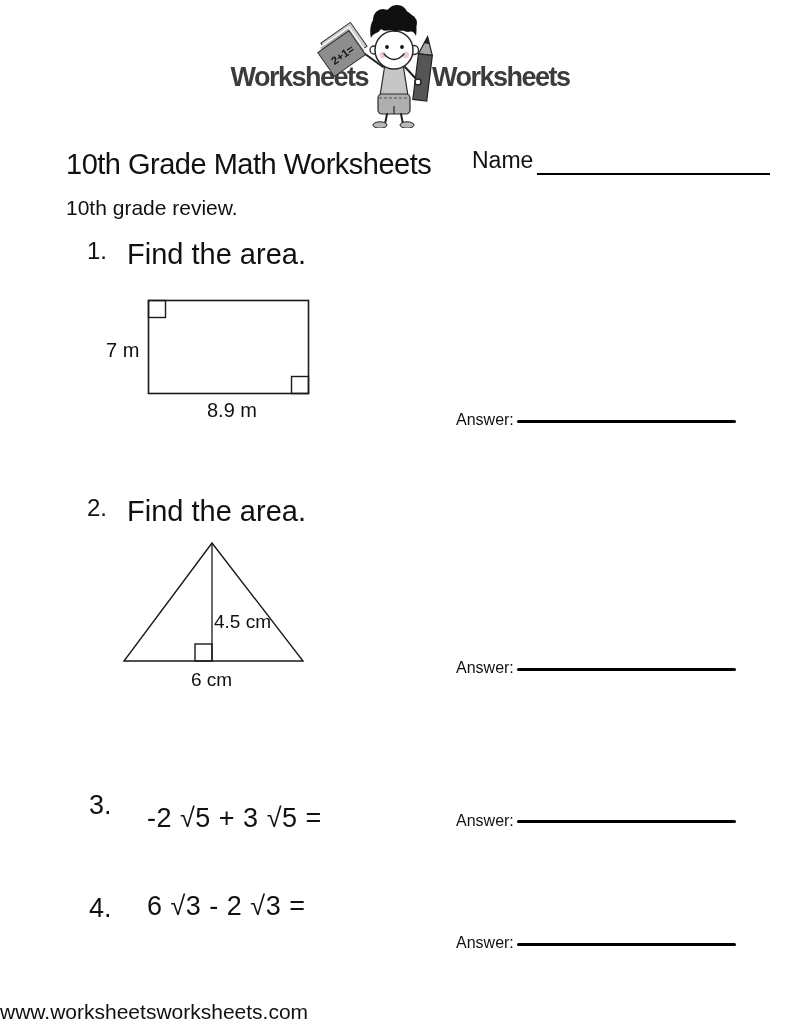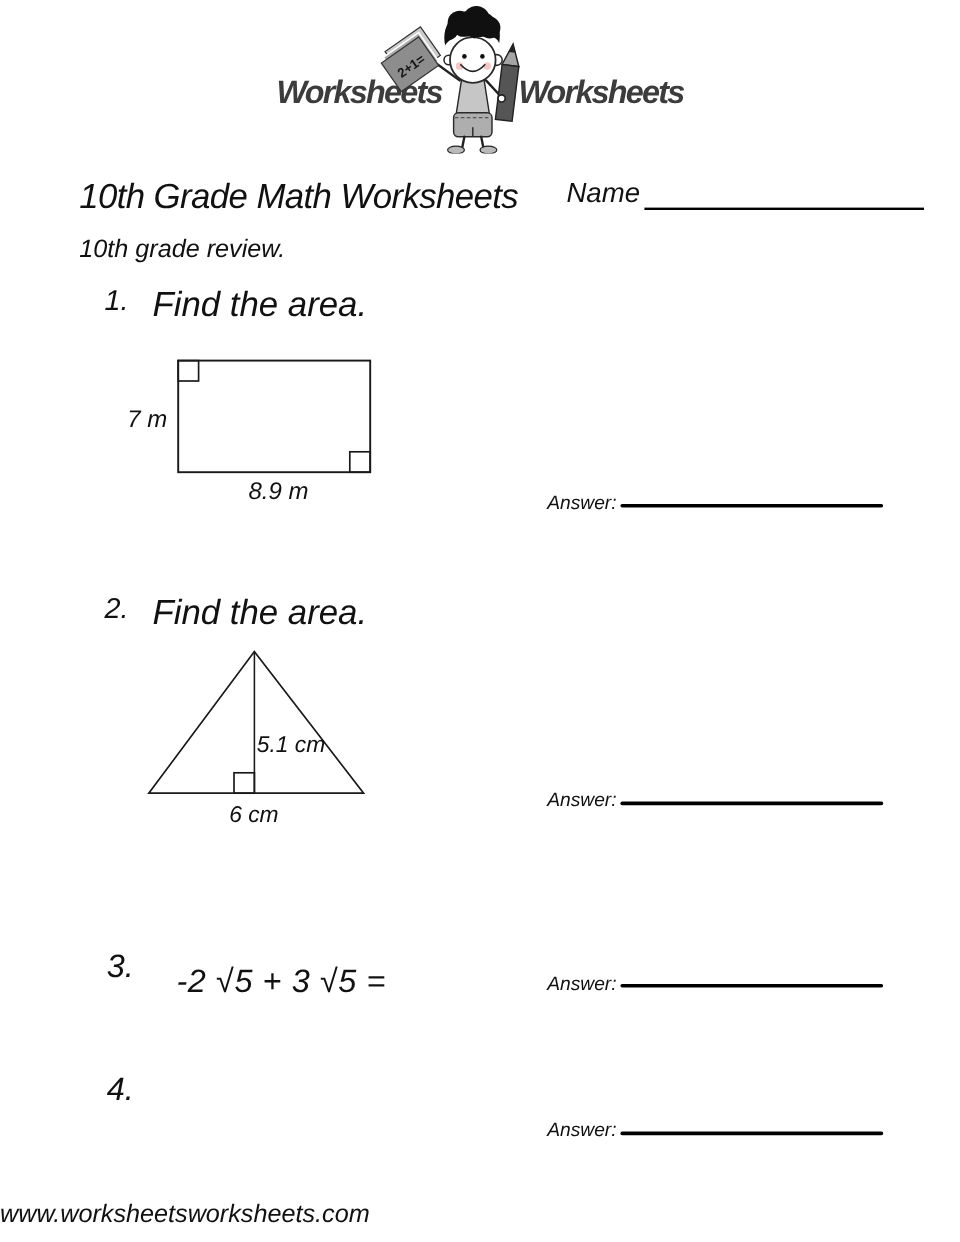--- a/index.html
+++ b/index.html
@@ -1,21 +1,21 @@
 <!DOCTYPE html>
 <html><head>
 <meta charset="utf-8">
 <style>
   html,body{margin:0;padding:0;background:#e8e8e8;}
   .page{
     position:relative;width:800px;height:1035px;margin:0 auto;
     background:#ffffff;overflow:hidden;
     font-family:"Liberation Sans", sans-serif;color:#111;
   }
-  .abs{position:absolute;line-height:1.1;white-space:nowrap;font-style:italic;}
+  .abs{position:absolute;line-height:1.1;white-space:nowrap;}
 
   
   .logo-text{font-weight:700;font-size:27px;letter-spacing:-1.5px;color:#3c3c3c;}
   .logo-left{left:200px;top:63px;width:168px;text-align:right;}
   .logo-right{left:432px;top:63px;}
   .mascot{position:absolute;left:315px;top:2px;}
 
   
   .title{left:66px;top:149px;font-size:29px;letter-spacing:-0.5px;font-weight:400;margin:0;}
   .name-label{left:472px;top:148px;font-size:23px;}
@@ -111,30 +111,31 @@
   <div class="abs ans-line" style="top:420px;"></div>
 
   <div class="abs p-number" style="left:87px;top:495px;">2.</div>
   <div class="abs p-prompt" style="left:127px;top:496px;">Find the area.</div>
 
   <svg class="fig" style="left:115px;top:536px;" width="200" height="132" viewBox="0 0 200 132">
     <polygon points="97,7 9,125 188,125" fill="none" stroke="#1a1a1a" stroke-width="1.4"></polygon>
     <line x1="97" y1="7" x2="97" y2="125" stroke="#1a1a1a" stroke-width="1.3"></line>
     <rect x="80" y="108" width="17" height="17" fill="none" stroke="#1a1a1a" stroke-width="1.4"></rect>
   </svg>
-  <div class="abs fig-label-sm" style="left:214px;top:612px;">5.1 cm</div>
+  <div class="abs fig-label-sm" style="left:214px;top:612px;">4.5 cm</div>
   <div class="abs fig-label-sm" style="left:191px;top:670px;">6 cm</div>
 
   <div class="abs ans-label" style="top:659px;">Answer:</div>
   <div class="abs ans-line" style="top:668px;"></div>
 
   <div class="abs p-number big-num" style="left:89px;top:791px;">3.</div>
   <div class="abs expr" style="left:147px;top:804px;">-2 √5  + 3 √5 =</div>
   <div class="abs ans-label" style="top:812px;">Answer:</div>
   <div class="abs ans-line" style="top:820px;"></div>
 
   <div class="abs p-number big-num" style="left:89px;top:894px;">4.</div>
+  <div class="abs expr" style="left:147px;top:892px;">6 √3  - 2 √3 =</div>
   <div class="abs ans-label" style="top:934px;">Answer:</div>
   <div class="abs ans-line" style="top:943px;"></div>
 
   <div class="abs footer">www.worksheetsworksheets.com</div>
 
 </div>
 
 </body></html>

